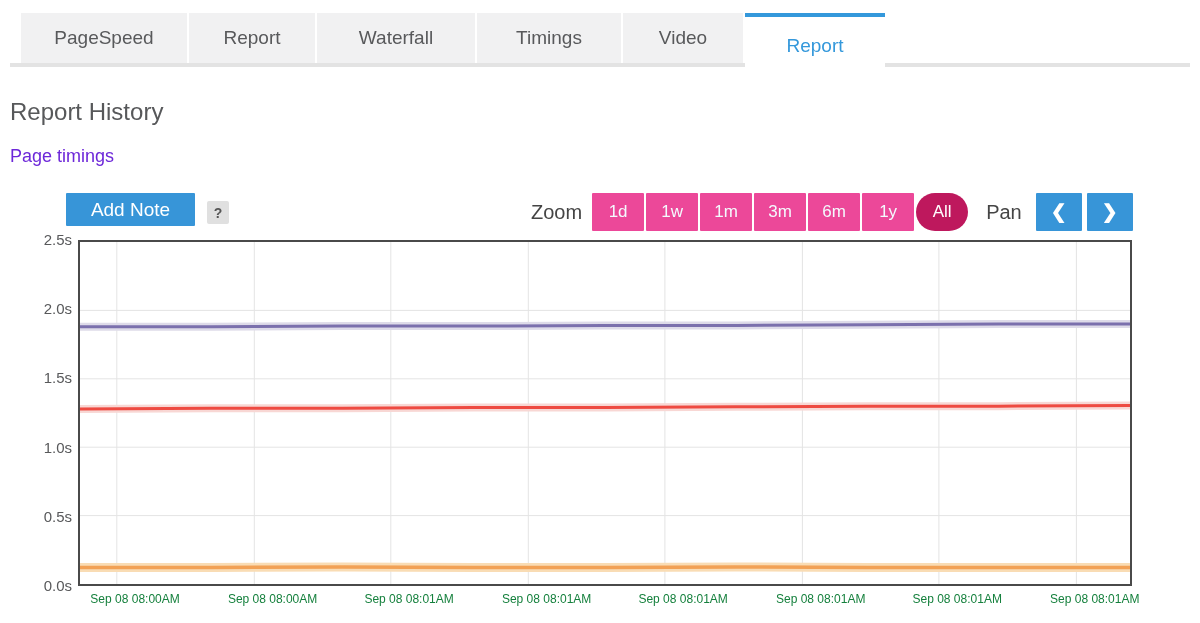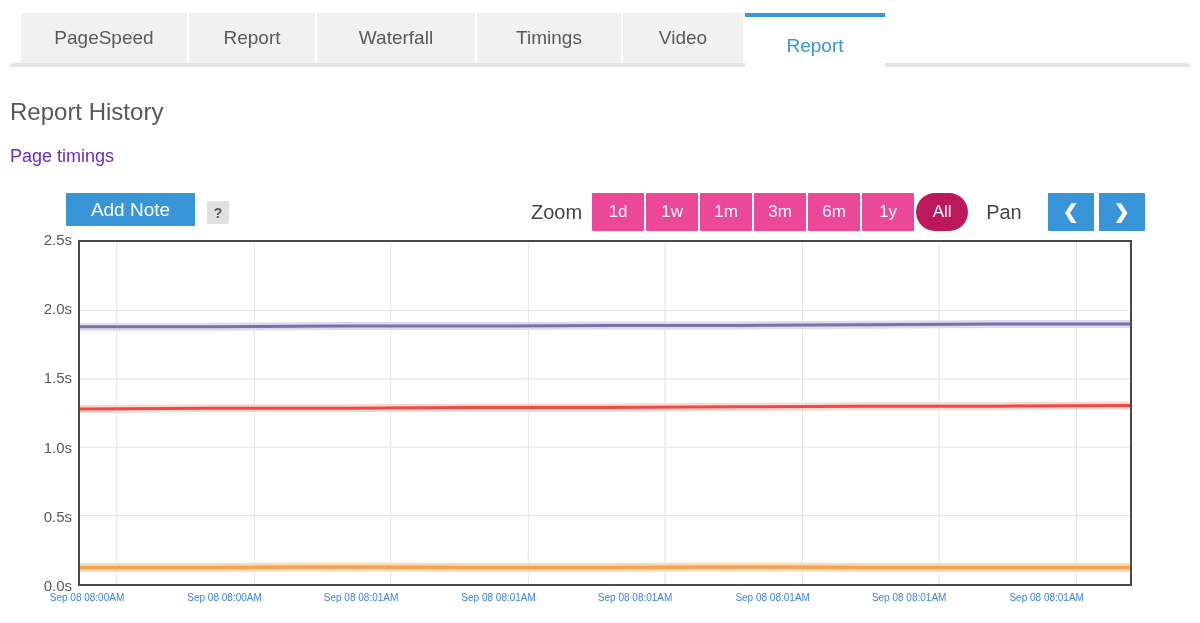--- a/index.html
+++ b/index.html
@@ -30,34 +30,34 @@
   .help-btn { position:absolute; left:207px; top:8px; width:22px; height:23px;
               background:#e0e0e0; color:#555; font-size:14px; font-weight:bold;
               border:none; border-radius:2px; cursor:pointer; font-family:inherit; }
   .right-cluster { position:absolute; left:531px; top:0; display:flex; align-items:center; }
   .zoom-label, .pan-label { font-size:20px; color:#454545; }
   .zoom-label { margin-right:10px; }
   .zoom-options { display:flex; }
   .zoom-btn { width:52px; height:38px; margin-right:2px; background:#ec4899; color:#f4fafe;
               border:none; font-size:17px; font-family:inherit; border-radius:1px; cursor:pointer; }
   .zoom-btn.active { background:#be185d; color:#fff;border-radius:19px; }
-  .pan-label { margin-left:16px; margin-right:21px; }
+  .pan-label { margin-left:16px; margin-right:9px; }
   .pan-btn { width:46px; height:38px; margin-left:5px; background:#3795d8; color:#fff;
              border:none; font-size:19px; font-weight:bold; font-family:inherit;
              border-radius:1px; cursor:pointer; line-height:38px; }
 
   
   .chart { position:relative; margin-top:7px; height:382px; }
   .plot { position:absolute; left:78px; top:0; width:1054px; height:346px;
           border:2px solid #4a4a4a; background:#fff; }
   .plot svg { display:block; width:1050px; height:342px; }
   .y-label { position:absolute; left:0; width:72px; text-align:right;
              font-size:15px; color:#58595b; }
-  .x-label { position:absolute; top:352px; width:130px; text-align:left;
-             font-size:10px; color:#3b82f6; white-space:nowrap; }
+  .x-label { position:absolute; top:352px; width:130px; text-align:right;
+             font-size:12px; color:#15803d; white-space:nowrap; }
 </style>
 </head>
 <body>
 
 <div class="tabbar">
   <div class="tab-strip"></div>
   <div class="tabs">
       <div class="tab">PageSpeed</div>
       <div class="tab">Report</div>
       <div class="tab">Waterfall</div>

